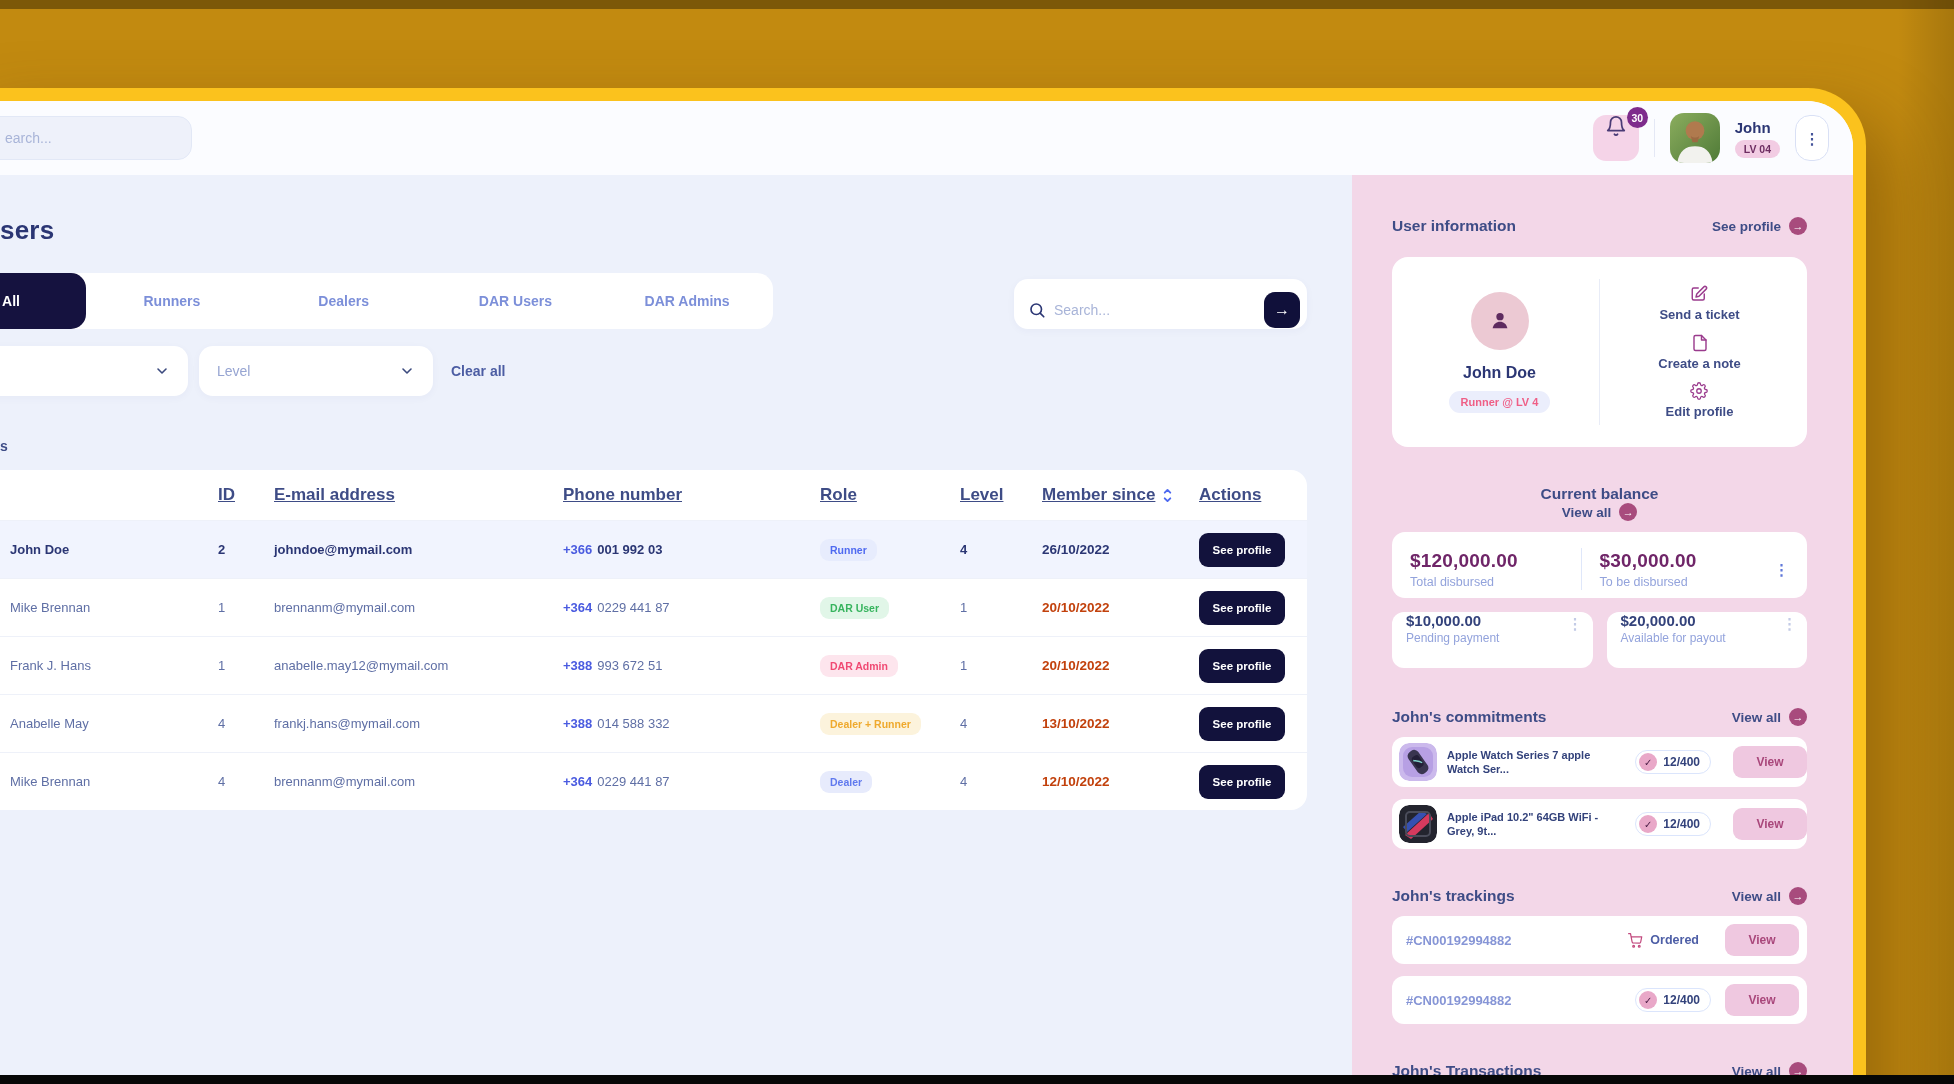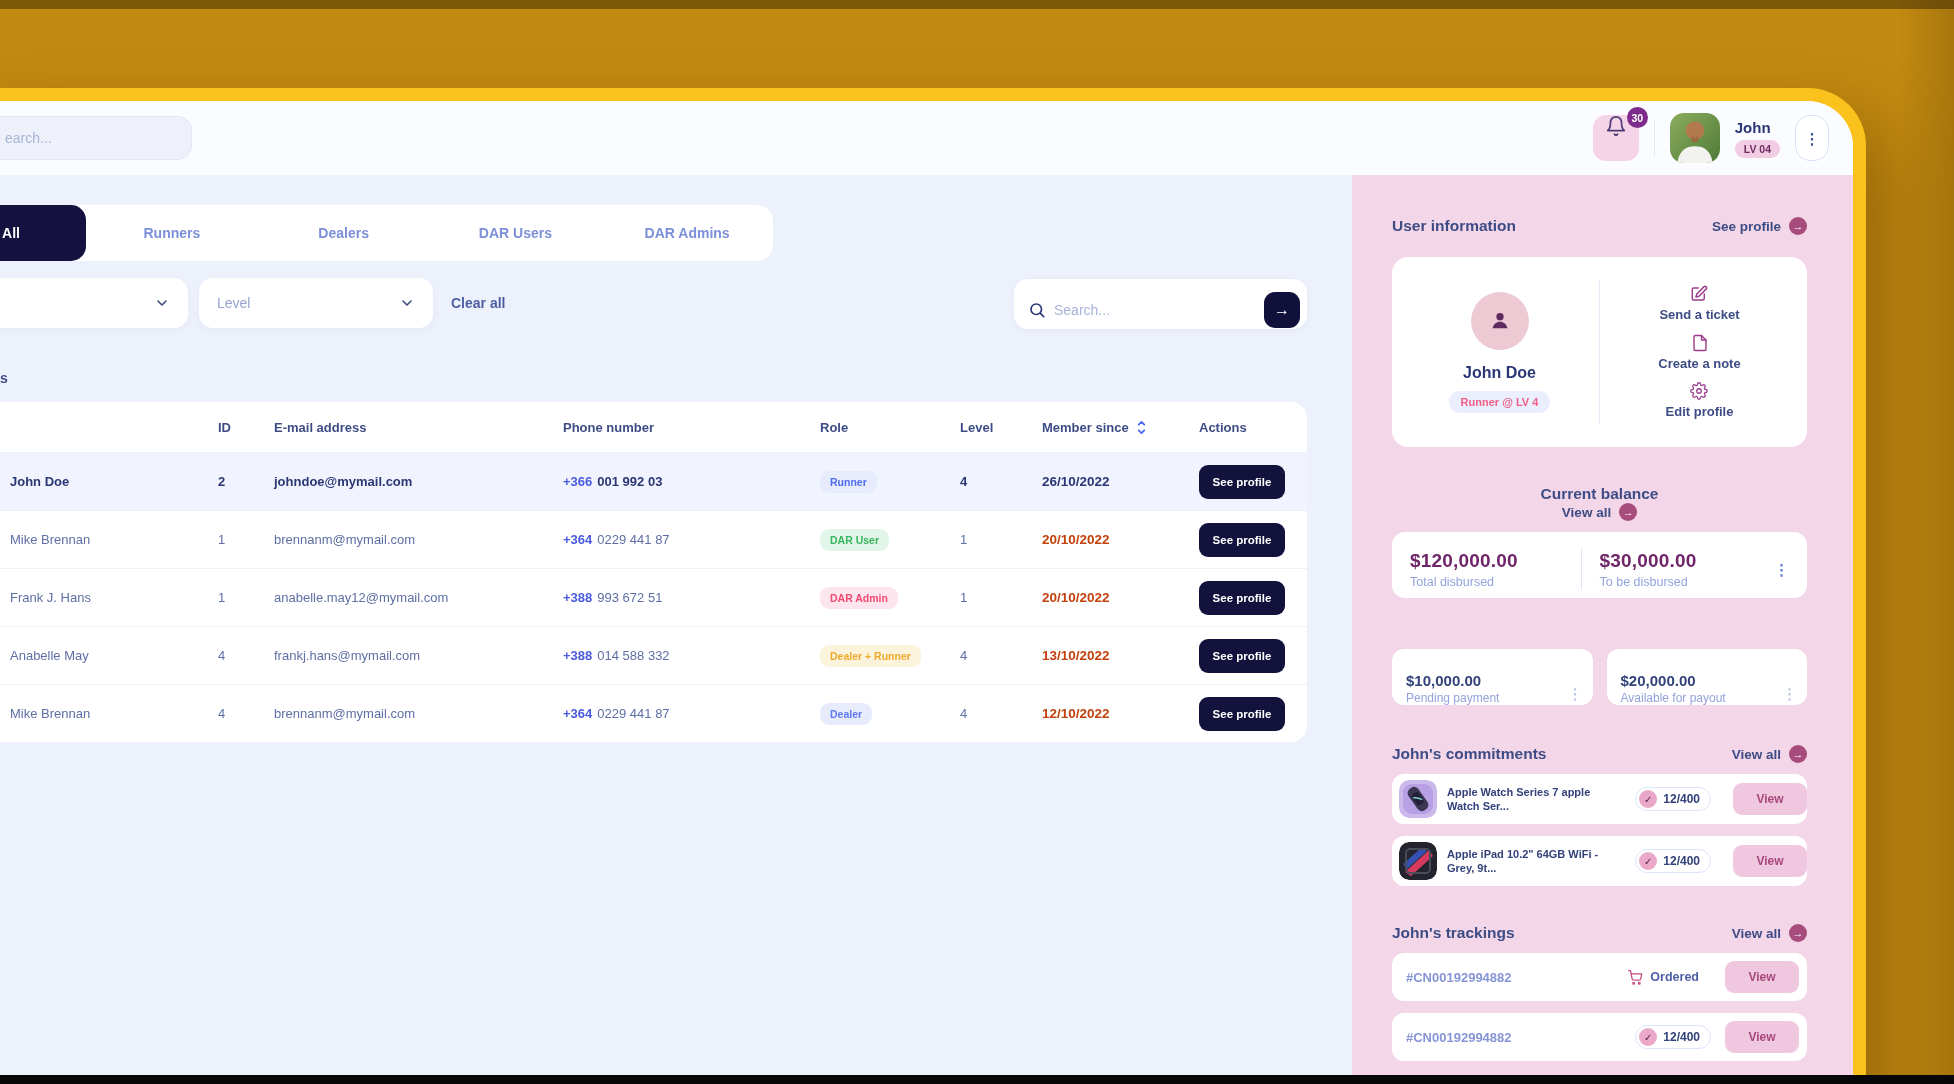--- a/index.html
+++ b/index.html
@@ -66,21 +66,21 @@
   .select.cut{width:232px;justify-content:flex-end;}
   .select.lvl{width:234px;margin-left:11px;}
   .clear-all{margin-left:18px;border:none;background:none;font-family:inherit;font-size:14px;font-weight:600;color:#4C5DA3;cursor:pointer;}
 
   .results-label{margin-top:42px;font-size:14px;font-weight:700;color:var(--navy2);}
 
   .table-card{margin-top:16px;margin-left:-44px;width:1351px;background:#fff;border-radius:16px;overflow:hidden;}
   .trow,.thead{display:grid;grid-template-columns:208px 56px 289px 257px 140px 82px 157px 1fr;
     align-items:center;padding-left:54px;padding-right:22px;}
   .thead{height:50px;}
-  .thead .hc{font-size:13px;font-weight:700;color:var(--navy2);display:flex;align-items:center;gap:6px;}
+  .thead .hc{font-size:17px;font-weight:700;color:var(--navy2);display:flex;align-items:center;gap:6px;text-decoration:underline;}
   .trow{height:58px;border-top:1px solid #EEF1F9;}
   .trow:first-of-type{border-top:none;}
   .trow.sel{background:#F1F4FE;}
   .c{font-size:13px;color:var(--muted);}
   .c.date{color:#c2410c;font-weight:600;font-size:13.5px;}
   .sel .c{color:var(--navy);font-weight:700;}
   .phone .prefix{color:var(--blue);font-weight:700;margin-right:5px;}
   .badge{display:inline-block;padding:5px 10px;border-radius:9px;font-size:10.5px;font-weight:700;}
   .role-blue{background:#E7ECFD;color:#4F6AF0;}
   .role-green{background:#E1F6E8;color:#37B45E;}
@@ -109,21 +109,21 @@
   .uc-action{display:flex;flex-direction:column;align-items:center;gap:4px;border:none;background:none;cursor:pointer;font-family:inherit;}
   .uc-action span{font-size:13px;font-weight:600;color:var(--navy2);}
 
   .bal-card{margin-top:11px;height:66px;background:#fff;border-radius:13px;display:flex;align-items:center;padding:8px 14px 0 18px;}
   .bal-col{flex:1;}
   .bal-amt{font-size:19px;font-weight:800;color:#6F2568;letter-spacing:.2px;}
   .bal-lab{margin-top:3px;font-size:12.5px;color:var(--peri);}
   .bal-div{width:1px;height:42px;background:#DFE7FA;margin-right:18px;}
   .dots{border:none;background:none;color:#5F77D9;font-size:15px;font-weight:700;cursor:pointer;line-height:1;padding:4px;}
   .bal-row{margin-top:14px;display:flex;gap:14px;}
-  .bal-sm{flex:1;height:56px;background:#fff;border-radius:12px;display:flex;align-items:flex-end;padding:0 6px 0 14px;margin-top:37px;}
+  .bal-sm{flex:1;height:56px;background:#fff;border-radius:12px;display:flex;align-items:flex-start;padding:0 6px 0 14px;}
   .bal-sm .inner{flex:1;}
   .bal-sm .amt{font-size:15px;font-weight:800;color:#33427B;}
   .bal-sm .lab{margin-top:2px;font-size:12px;color:var(--peri);}
   .dots.light{color:#C3CBE6;}
 
   .mt-sec{margin-top:40px;}
   .item-card{margin-top:11px;height:50px;background:#fff;border-radius:12px;display:flex;align-items:center;padding:0 0 0 7px;gap:10px;}
   .thumb{width:38px;height:38px;border-radius:10px;overflow:hidden;flex:0 0 38px;}
   .thumb svg{display:block;width:100%;height:100%;}
   .item-title{flex:1;font-size:11px;font-weight:600;color:#33427B;line-height:1.3;}
@@ -181,20 +181,21 @@
             <span class="tb-name">John</span>
             <span class="tb-level">LV 04</span>
           </div>
           <button class="kebab">⋮</button>
         </div>
       </header>
 
       <div class="body">
 
         <main class="main">
+          <h1 class="page-title">sers</h1>
 
           <div class="tabs">
             <button class="tab active">All</button>
             <button class="tab">Runners</button>
             <button class="tab">Dealers</button>
             <button class="tab">DAR Users</button>
             <button class="tab">DAR Admins</button>
           </div>
 
           <div class="search-box">

